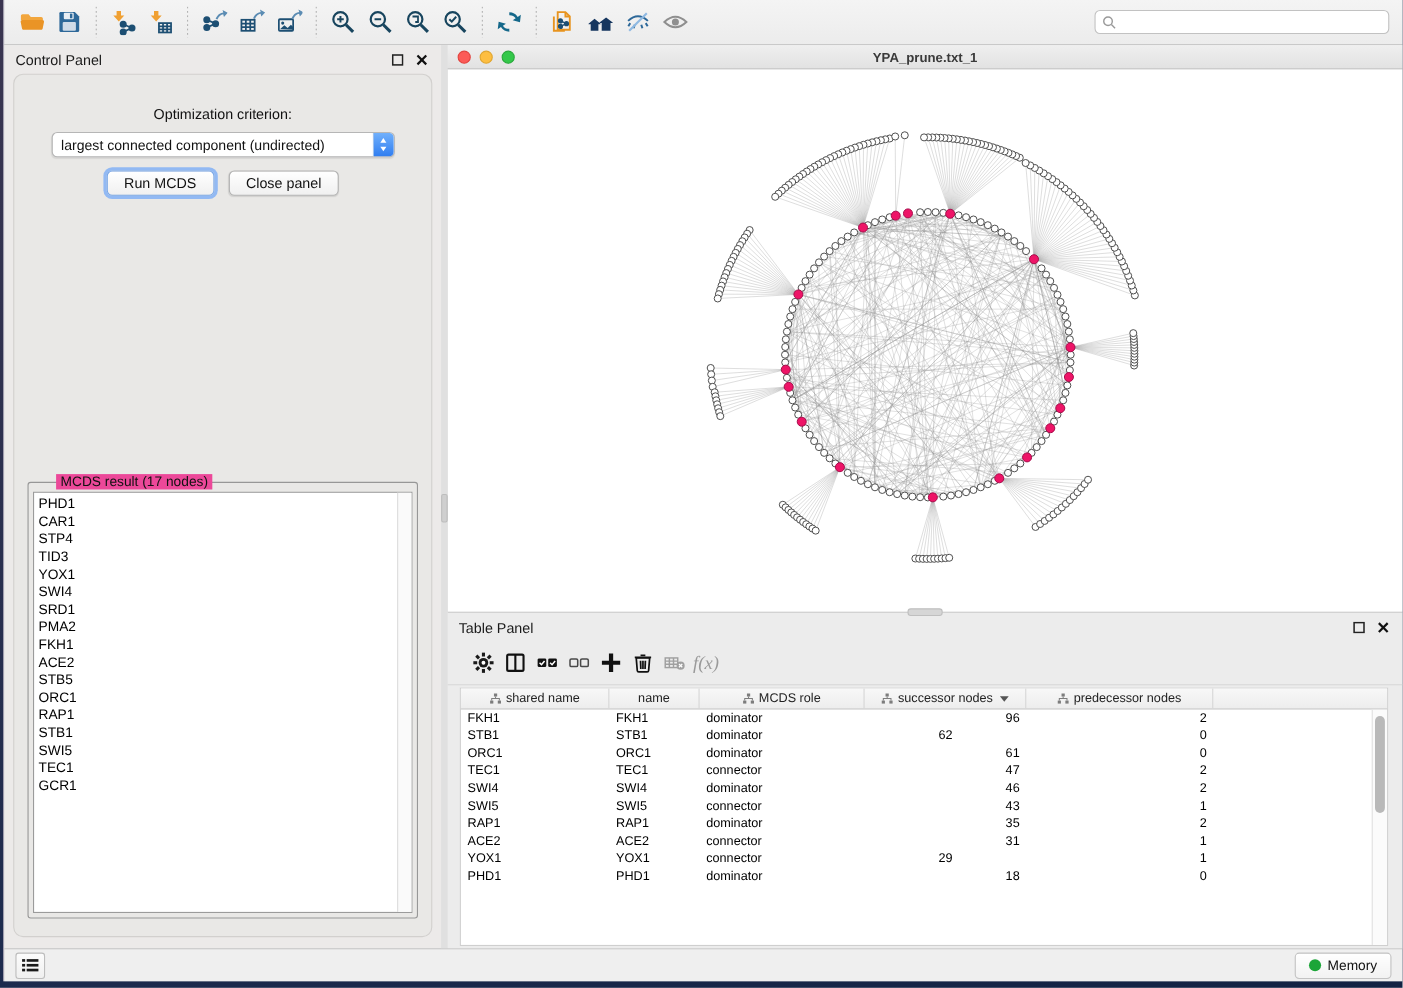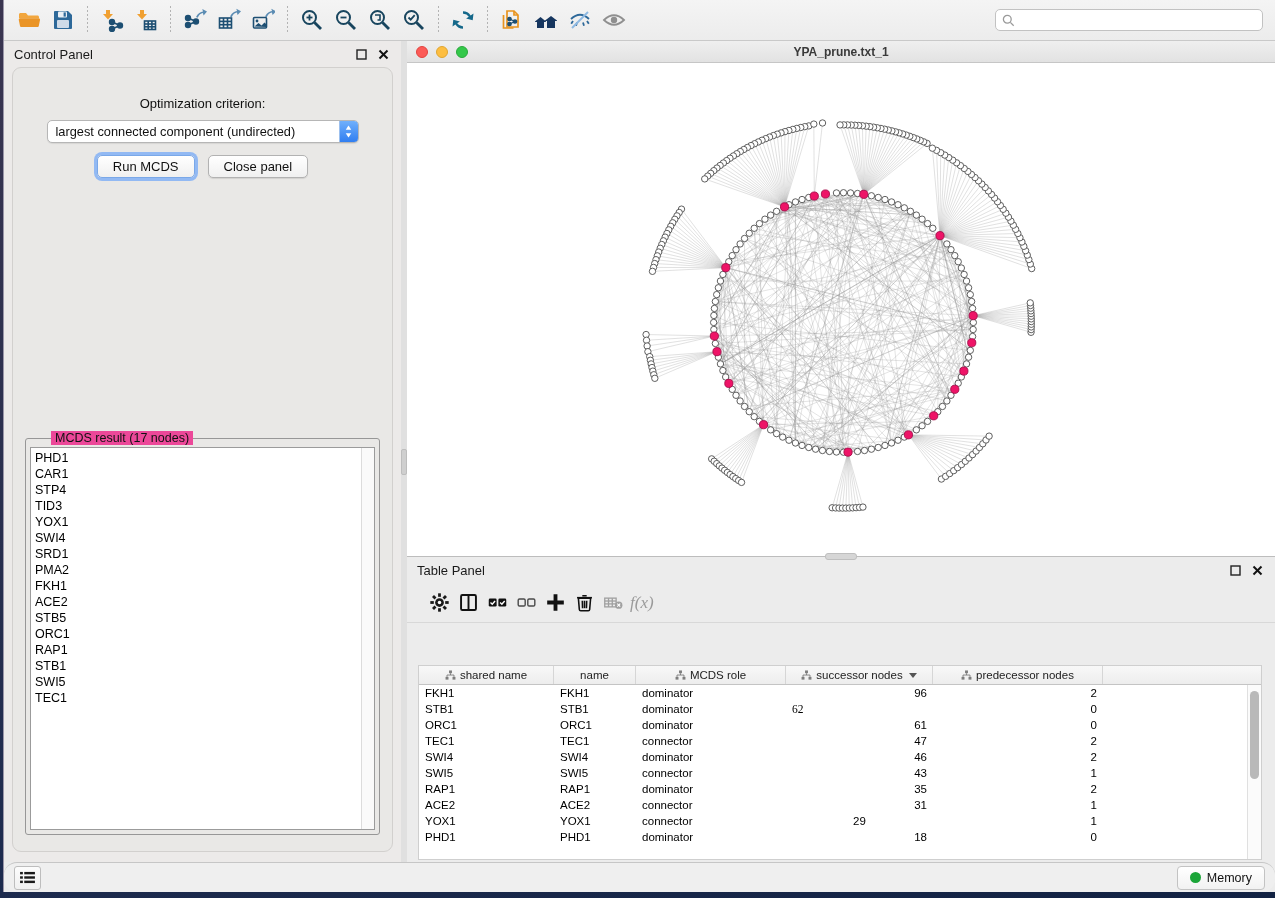--- a/index.html
+++ b/index.html
@@ -88,40 +88,40 @@
   
   .tpanel { flex:1; background:#ececec; display:flex; flex-direction:column; position:relative; min-height:0; }
   .tpanel-grip { position:absolute; top:-4px; left:50%; margin-left:-16px; width:32px; height:7px;
     background:#d6d6d6; border:1px solid #bfbfbf; border-radius:3px; }
   .t-toolbar { height:40px; display:flex; align-items:center; gap:5px; padding:0 10px 0 20px;
     border-bottom:1px solid #d8d8d8; flex:0 0 auto; }
   .t-toolbar .ticon { width:24px; height:24px; display:flex; align-items:center; justify-content:center; }
   .t-toolbar svg { width:21px; height:21px; }
   .fx { font-family:"Liberation Serif", serif; font-style:italic; font-size:17px; color:#9a9a9a; }
 
-  .gridwrap { flex:1; padding:2px 13px 2px 11px; min-height:0;margin-top:40px; }
+  .gridwrap { flex:1; padding:2px 13px 2px 11px; min-height:0; }
   .grid { height:100%; background:#fff; border:1px solid #cfcfcf; display:flex; flex-direction:column; position:relative; }
   .ghead { display:flex; flex:0 0 auto; height:19px; background:linear-gradient(#f8f8f8,#ededed);
     border-bottom:1px solid #c4c4c4; }
   .gcol { display:flex; align-items:center; justify-content:center; gap:4px;
     border-right:1px solid #d6d6d6; font-size:11.5px; color:#222; overflow:hidden; }
   .gcol svg { width:11px; height:11px; flex:0 0 auto; }
   .sortarr { width:0; height:0; border-left:4px solid transparent; border-right:4px solid transparent;
     border-top:5px solid #555; margin-left:2px; }
   .gbody { flex:1; overflow:hidden; position:relative; }
   .grow { display:flex; height:16px; align-items:center; }
   .gcell { font-size:11.5px; color:#000; white-space:nowrap; overflow:hidden; padding:0 6px; }
   .gscroll { position:absolute; top:0; right:0; bottom:0; width:14px; background:#fbfbfb; border-left:1px solid #e0e0e0; }
   .gthumb { position:absolute; top:6px; right:2px; width:9px; height:88px; background:#b9b9b9; border-radius:5px; }
 
   .t-tabs-row { height:28px; display:flex; justify-content:center; align-items:center; flex:0 0 auto; }
 
   
   .statusbar { height:30px; flex:0 0 auto; background:#efefef; border-top:1px solid #c6c6c6;
-    display:flex; align-items:center; padding:0 10px;border-radius:13px; }
+    display:flex; align-items:center; padding:0 10px; }
   .listbtn { width:27px; height:24px; background:linear-gradient(#fcfcfc,#f0f0f0);
     border:1px solid #bdbdbd; border-radius:3px; display:flex; align-items:center; justify-content:center; }
   .membtn { margin-left:auto; height:24px; background:linear-gradient(#ffffff,#f2f2f2);
     border:1px solid #c3c3c3; border-radius:4px; display:flex; align-items:center; gap:6px;
     padding:0 12px; font-size:12.5px; color:#111; }
   .memdot { width:11px; height:11px; border-radius:50%; }
 </style>
 </head>
 <body>
 
@@ -340,20 +340,21 @@
                 <div>SRD1</div>
                 <div>PMA2</div>
                 <div>FKH1</div>
                 <div>ACE2</div>
                 <div>STB5</div>
                 <div>ORC1</div>
                 <div>RAP1</div>
                 <div>STB1</div>
                 <div>SWI5</div>
                 <div>TEC1</div>
+                <div>GCR1</div>
               </div>
             <div class="scroll"></div>
           </div>
         </div>
       </div>
     </div>
 
     <div class="vsplit">
         <div class="grip"></div>
       </div>
@@ -1325,21 +1326,21 @@
                   <div class="gcell" style="width: 135px; text-align: left;">FKH1</div>
                   <div class="gcell" style="width: 82px; text-align: left;">FKH1</div>
                   <div class="gcell" style="width: 150px; text-align: left;">dominator</div>
                   <div class="gcell" style="width: 147px; text-align: right;">96</div>
                   <div class="gcell" style="width: 170px; text-align: right;">2</div>
                 </div>
                 <div class="grow">
                   <div class="gcell" style="width: 135px; text-align: left;">STB1</div>
                   <div class="gcell" style="width: 82px; text-align: left;">STB1</div>
                   <div class="gcell" style="width: 150px; text-align: left;">dominator</div>
-                  <div class="gcell" style="width: 147px; text-align: left; font-family: Liberation Serif, serif;">62</div>
+                  <div class="gcell" style="width: 147px; text-align: center;">62</div>
                   <div class="gcell" style="width: 170px; text-align: right;">0</div>
                 </div>
                 <div class="grow">
                   <div class="gcell" style="width: 135px; text-align: left;">ORC1</div>
                   <div class="gcell" style="width: 82px; text-align: left;">ORC1</div>
                   <div class="gcell" style="width: 150px; text-align: left;">dominator</div>
                   <div class="gcell" style="width: 147px; text-align: right;">61</div>
                   <div class="gcell" style="width: 170px; text-align: right;">0</div>
                 </div>
                 <div class="grow">

